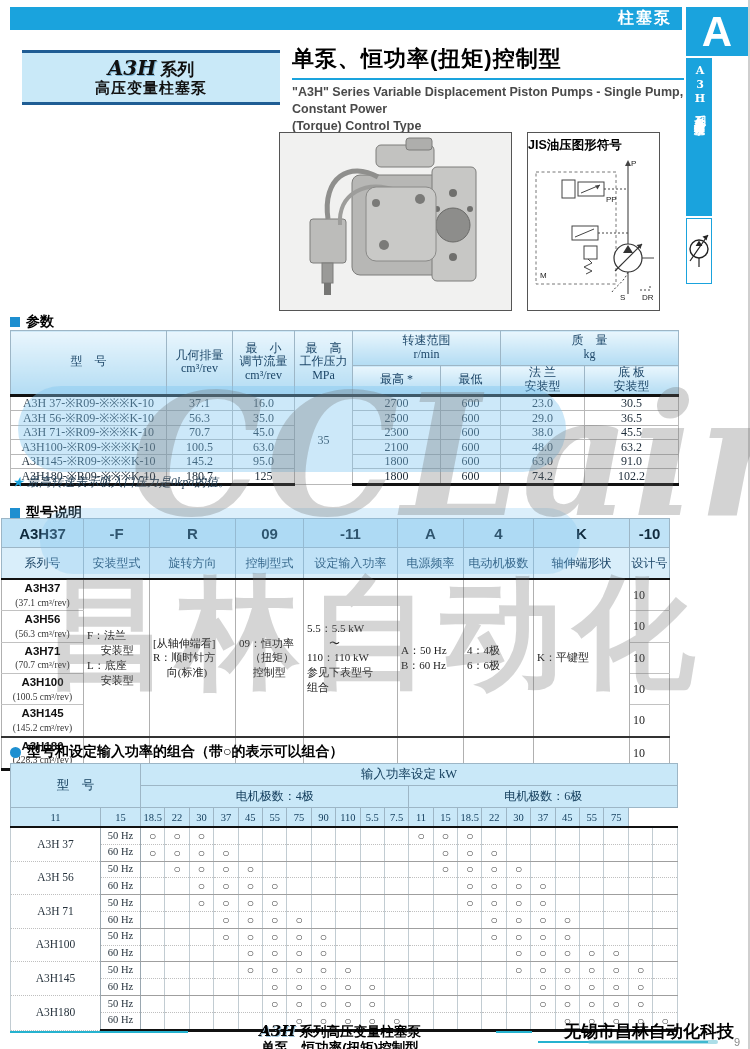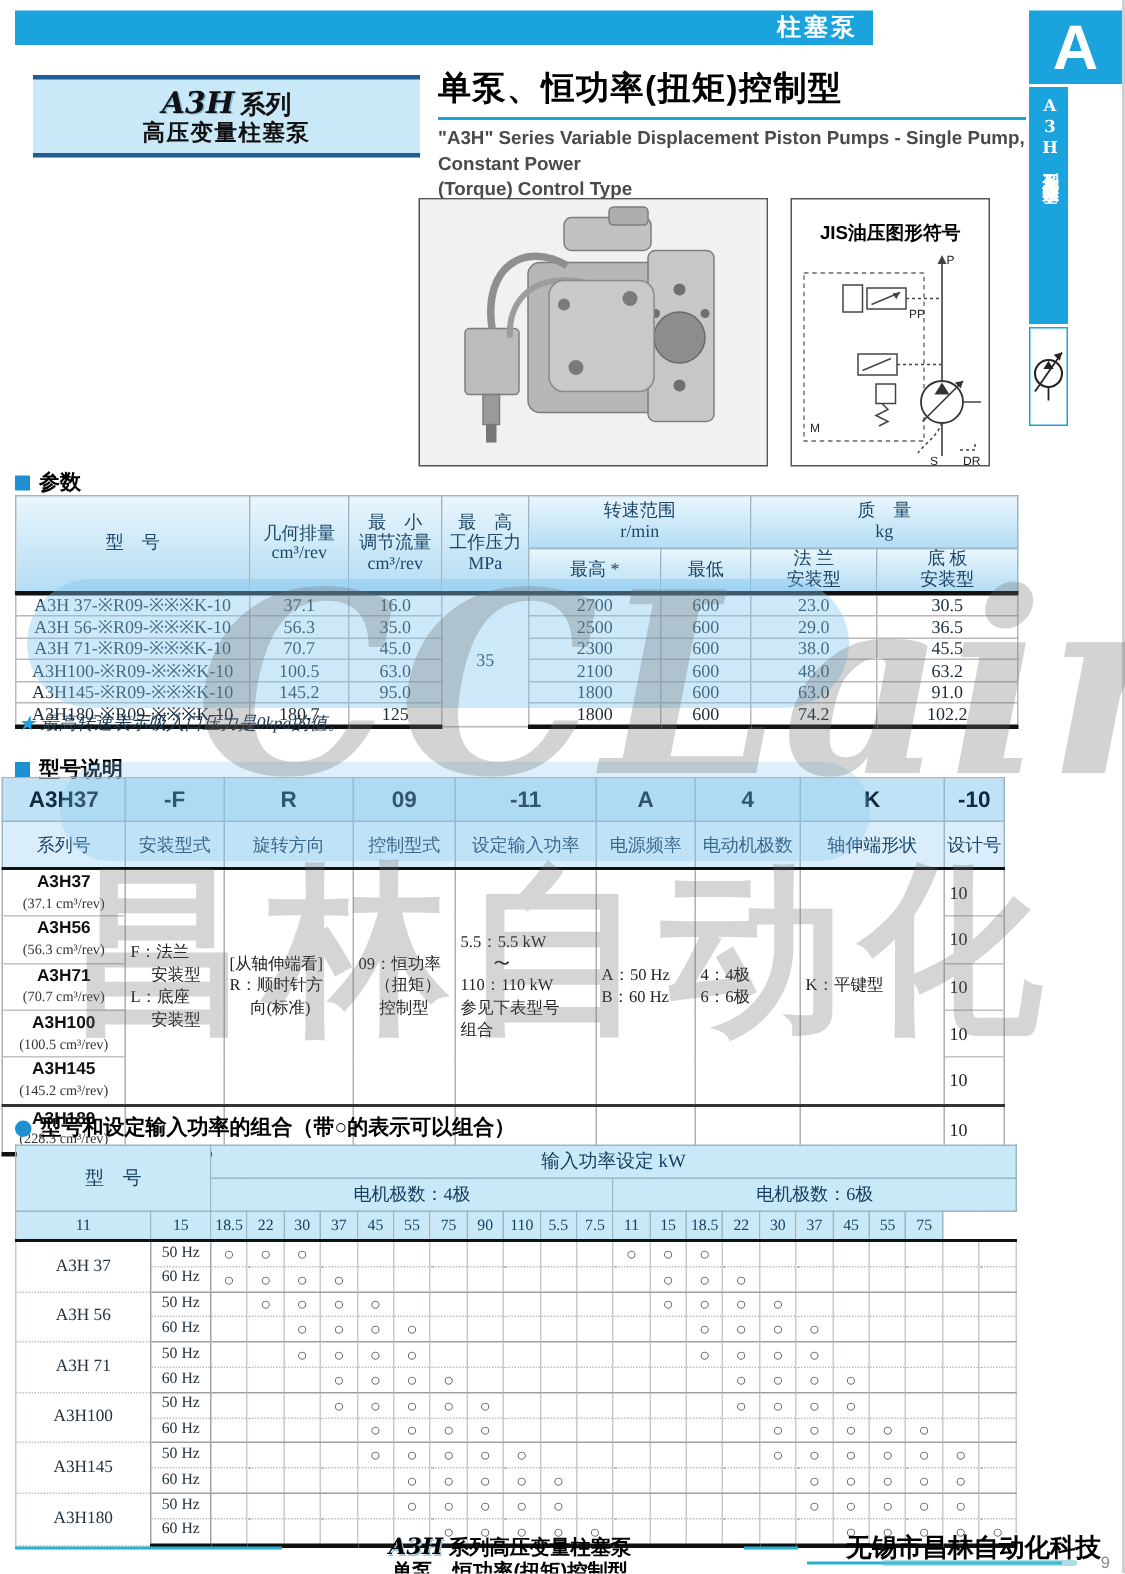--- a/index.html
+++ b/index.html
@@ -1,21 +1,21 @@
 <!DOCTYPE html>
 <html><head>
 <meta charset="utf-8">
 <style>
   html,body{margin:0;padding:0;}
   body{width:750px;height:1049px;position:relative;background:#fff;
        font-family:"Liberation Sans",sans-serif;color:#222;overflow:hidden;}
   .page{position:absolute;inset:0;border-right:2px solid #cfcfcf;}
 
   
-  .topbar{position:absolute;left:10px;top:7px;width:572px;height:23px;background:#1aa3dd;
+  .topbar{position:absolute;left:10px;top:7px;width:672px;height:23px;background:#1aa3dd;
           display:flex;align-items:center;justify-content:flex-end;padding-right:10px;box-sizing:border-box;}
   .topbar span{color:#fff;font-weight:bold;font-size:16px;letter-spacing:2px;}
   .atab{position:absolute;left:686px;top:7px;width:62px;height:49px;background:#1aa3dd;color:#fff;
         font-weight:bold;font-size:42px;display:flex;align-items:center;justify-content:center;line-height:1;}
   .rail{position:absolute;left:686px;top:58px;width:26px;height:158px;background:#1aa3dd;
         display:flex;flex-direction:column;align-items:center;padding-top:6px;box-sizing:border-box;}
   .rail .vtxt{writing-mode:vertical-rl;text-orientation:upright;color:#fff;font-weight:bold;}
   .rail .v1{font-size:11px;font-family:"DejaVu Serif",serif;letter-spacing:1px;}
   .rail .v2{font-size:11px;margin-top:2px;letter-spacing:1px;}
   .rail-sym{position:absolute;left:686px;top:218px;width:26px;height:66px;background:#fff;
@@ -32,21 +32,21 @@
   .title-block{position:absolute;left:292px;top:44px;width:392px;}
   .title-zh{font-size:22px;font-weight:bold;color:#000;margin:0 0 4px 0;letter-spacing:1px;}
   .title-rule{height:2px;background:#1aa3dd;margin:2px 0 4px 0;}
   .title-en{font-size:12.5px;font-weight:bold;color:#4a4a4a;margin:0;line-height:1.35;white-space:pre-line;}
 
   
   .photo-frame{position:absolute;left:279px;top:132px;width:233px;height:179px;border:1px solid #555;
                background:#f3f3f3;box-sizing:border-box;}
   .jis-frame{position:absolute;left:527px;top:132px;width:133px;height:179px;border:1px solid #555;
              background:#fff;box-sizing:border-box;}
-  .jis-title{font-size:12.5px;font-weight:bold;color:#000;text-align:center;margin-top:14px;}
+  .jis-title{font-size:12.5px;font-weight:bold;color:#000;margin-top:4px;}
 
   
   .sec{position:absolute;left:10px;font-size:14px;font-weight:bold;color:#000;display:flex;align-items:center;}
   .sq{width:10px;height:10px;background:#1e8fd0;margin-right:6px;display:inline-block;}
   .ci{width:11px;height:11px;background:#1e8fd0;border-radius:50%;margin-right:6px;display:inline-block;}
 
   
   table{border-collapse:collapse;table-layout:fixed;font-family:"Liberation Serif",serif;}
   th,td{padding:0;overflow:hidden;}
   .pre{white-space:pre-line;}

